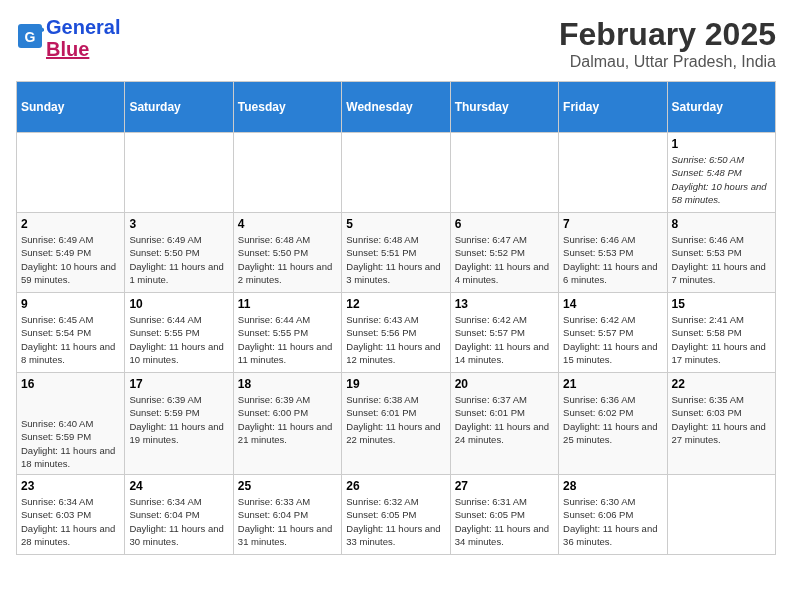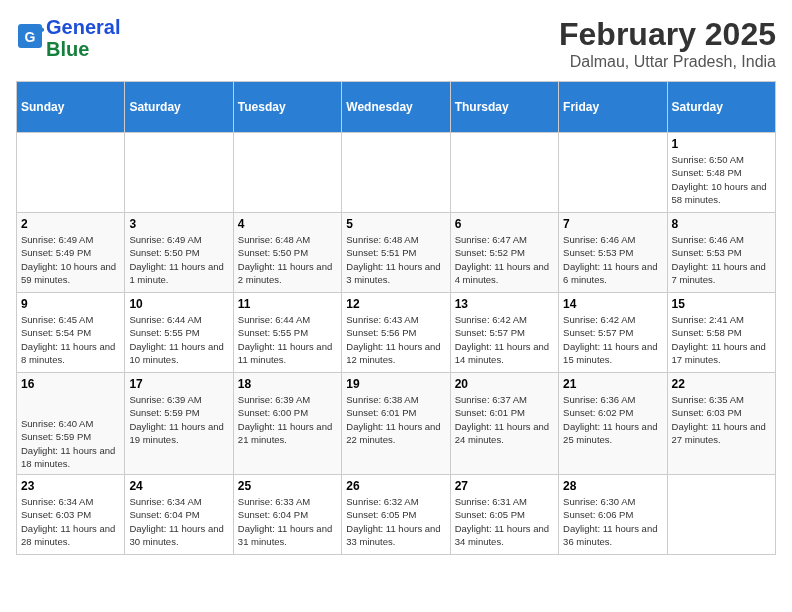--- a/index.html
+++ b/index.html
@@ -89,21 +89,21 @@
           <rect x="2" y="2" width="24" height="24" rx="3" fill="#2a7fd4"></rect>
           <text x="14" y="20" text-anchor="middle" font-size="14" font-weight="bold" fill="white" font-family="Arial">G</text>
           <polygon points="24,4 30,8 26,10" fill="#2a7fd4"></polygon>
         </svg>
       </span>
       <div>
         <div style="font-size:20px; font-weight:bold; line-height:1.1;">
           <span style="color:#1d4ed8;">General</span>
         </div>
         <div style="font-size:20px; font-weight:bold; line-height:1.1;">
-          <span style="color:#15803d;">Blue</span>
+          <span style="color:#be185d;text-decoration:underline;">Blue</span>
         </div>
       </div>
     </div>
   </div>
   <div class="title-area">
     <div class="month-title">February 2025</div>
     <div class="location-title">Dalmau, Uttar Pradesh, India</div>
   </div>
 </div>
 
@@ -122,21 +122,21 @@
   <tbody id="calendar-body">
   <tr>
         <td class="empty-cell"></td>
         <td class="empty-cell"></td>
         <td class="empty-cell"></td>
         <td class="empty-cell"></td>
         <td class="empty-cell"></td>
         <td class="empty-cell"></td>
         <td>
           <span class="day-number">1</span>
-          <div class="day-info" style="white-space: pre-line;">Sunrise: 6:50 AM
+          <div class="day-info" style="white-space: pre-line; font-style: italic;">Sunrise: 6:50 AM
 Sunset: 5:48 PM
 Daylight: 10 hours and 58 minutes.</div>
         </td>
       </tr>
       <tr>
         <td>
           <span class="day-number">2</span>
           <div class="day-info" style="white-space: pre-line;">Sunrise: 6:49 AM
 Sunset: 5:49 PM
 Daylight: 10 hours and 59 minutes.</div>

